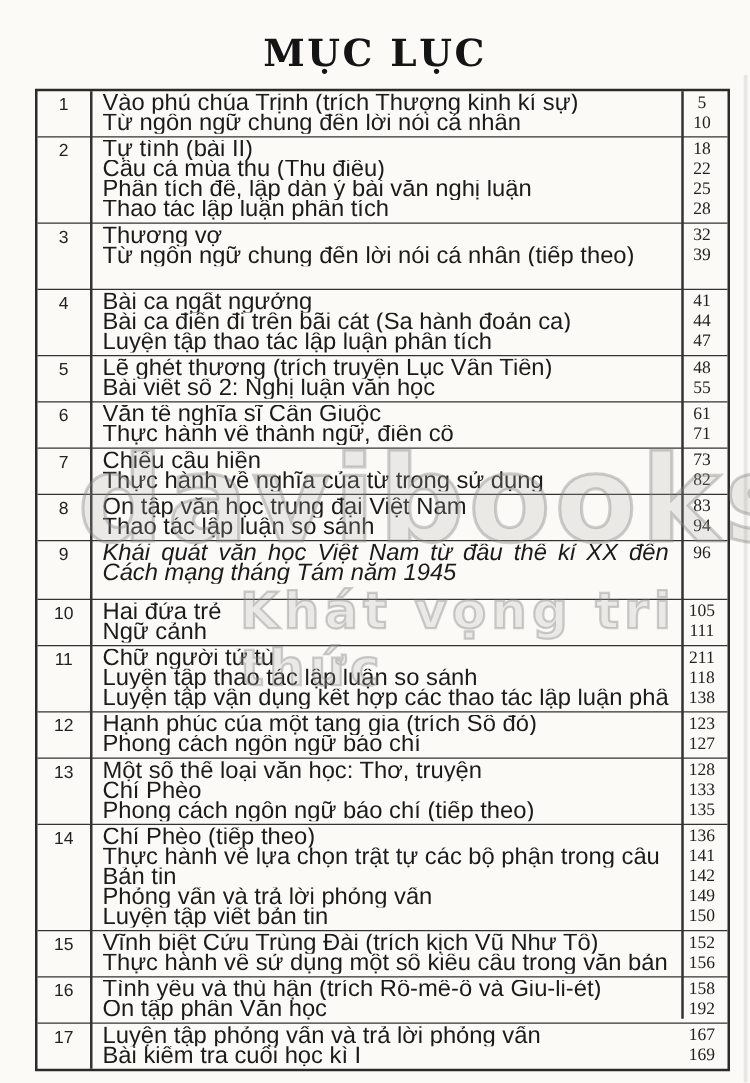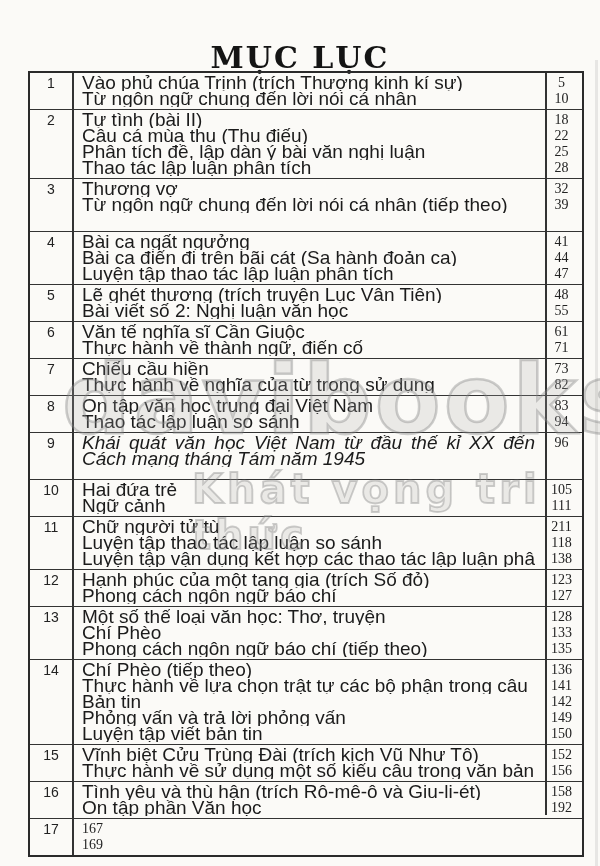--- a/index.html
+++ b/index.html
@@ -7,21 +7,21 @@
     width:600px;height:866px;
     background:#fbfaf7;
     font-family:"Liberation Sans",sans-serif;
     color:#1c1c1c;
     position:relative;
     overflow:hidden;
   }
   .page{position:absolute;inset:0;}
   .page-title{
     margin:0;
-    padding-top:40px;
+    padding-top:26px;
     text-align:center;
     font-family:"DejaVu Serif",serif;
     font-weight:bold;
     font-size:30px;
     letter-spacing:2px;
     color:#141414;
   }
   .toc-table{
     position:absolute;
     left:28px;top:71px;
@@ -282,20 +282,24 @@
             <div class="line entry-text">Tình yêu và thù hận (trích Rô-mê-ô và Giu-li-ét)</div>
             <div class="line entry-text">Ôn tập phần Văn học</div>
           </div>
           <div class="cell-pages">
             <div class="line pnum">158</div>
             <div class="line pnum">192</div>
           </div>
         </div>
         <div class="row">
           <div class="cell-num">17</div>
+          <div class="cell-content">
+            <div class="line entry-text">Luyện tập phỏng vấn và trả lời phỏng vấn</div>
+            <div class="line entry-text">Bài kiểm tra cuối học kì I</div>
+          </div>
           <div class="cell-pages">
             <div class="line pnum">167</div>
             <div class="line pnum">169</div>
           </div>
         </div>
         <div class="vline v-num"></div>
       <div class="vline v-pages"></div>
     </div>
   </div>
 

